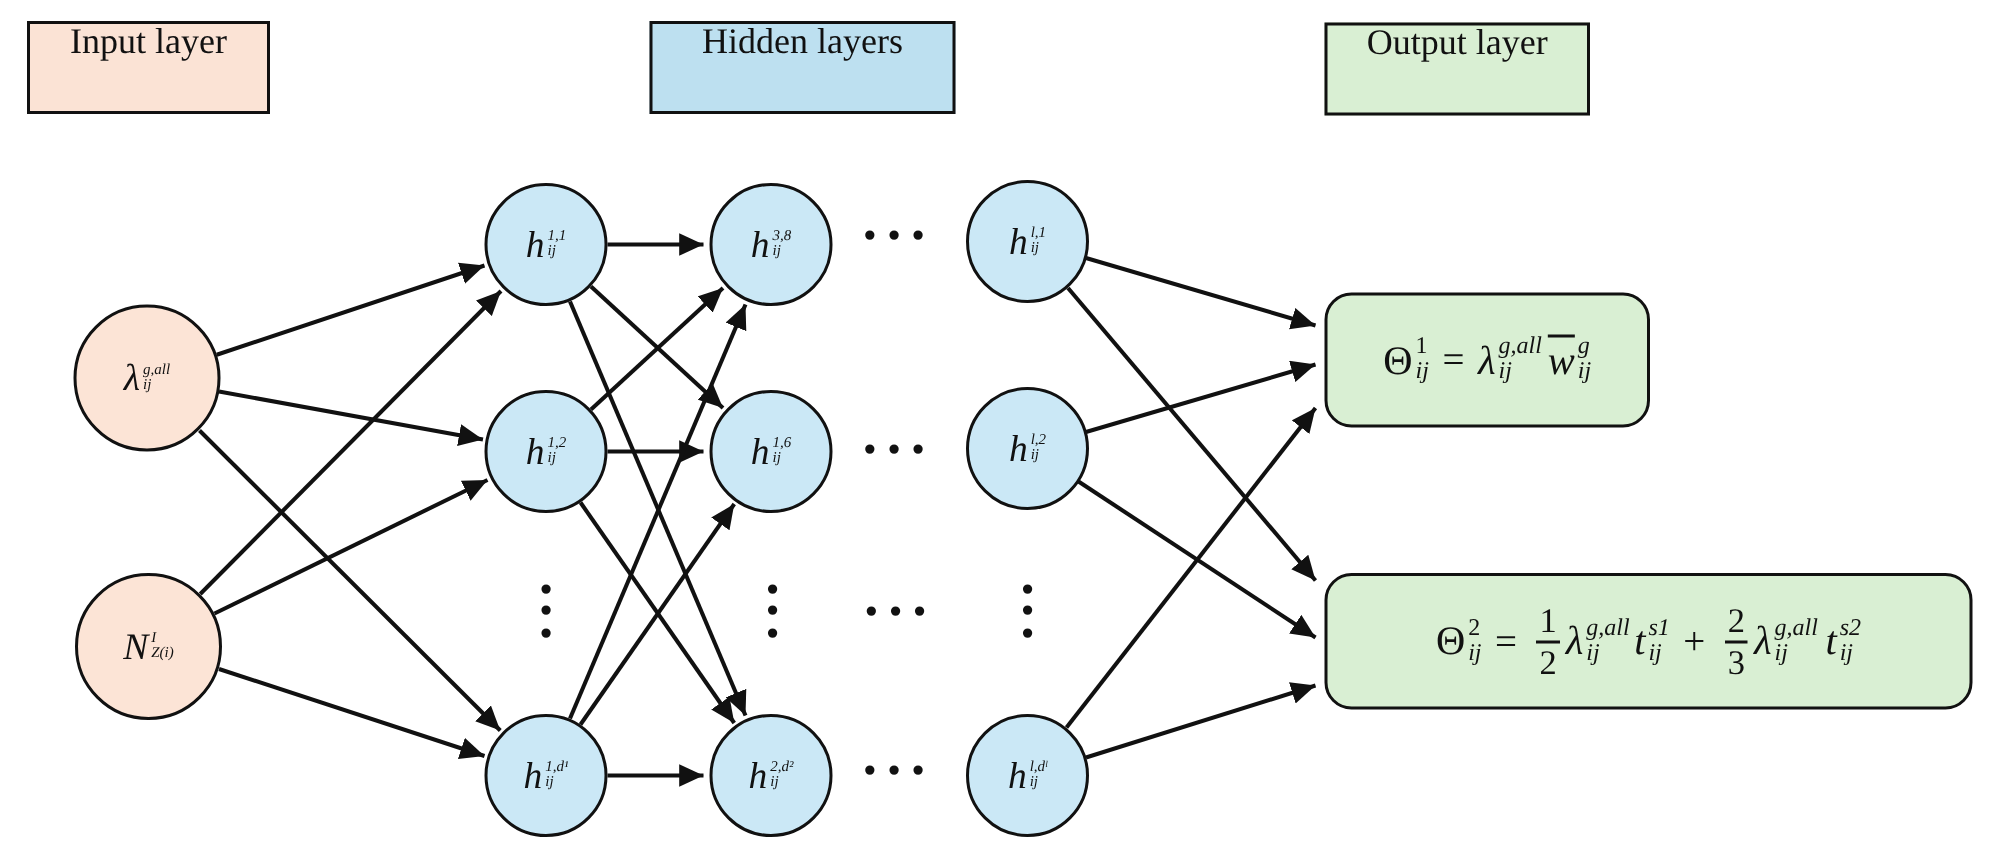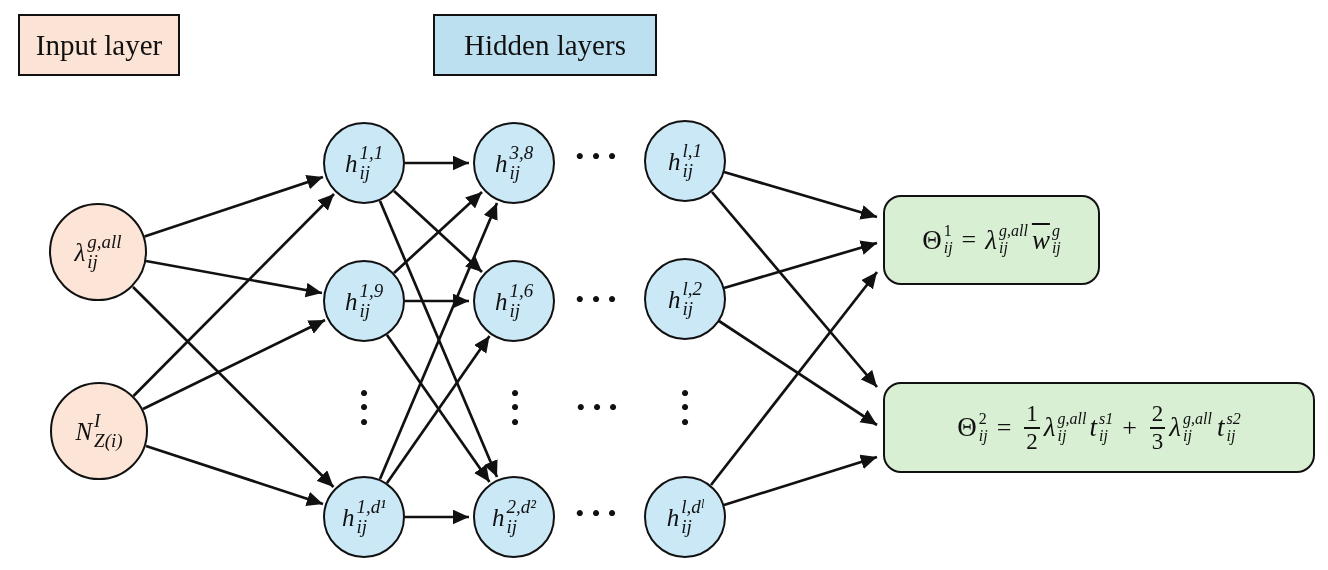--- a/index.html
+++ b/index.html
@@ -4,40 +4,40 @@
 <style>
   html,body{margin:0;padding:0;background:#ffffff;}
   #canvas{
     position:relative;width:1328px;height:570px;background:#ffffff;overflow:hidden;
     font-family:"Liberation Serif","DejaVu Serif",serif;color:#111;
   }
   svg.arrows{position:absolute;left:0;top:0;}
   
   .layer-label{
     position:absolute;box-sizing:border-box;border:2.5px solid #111;
-    display:flex;align-items:center;justify-content:center;
-    font-size:29px;line-height:1;
+    display:flex;align-items:flex-start;justify-content:center;
+    font-size:24px;line-height:1;
   }
   .lbl-input{left:18px;top:14px;width:162px;height:62px;background:#fbe3d5;}
-  .lbl-hidden{left:433px;top:14px;width:224px;height:62px;background:#bde0f0;}
+  .lbl-hidden{left:433px;top:14px;width:204px;height:62px;background:#bde0f0;}
   .lbl-output{left:883px;top:15px;width:177px;height:62px;background:#d9efd3;}
   
   .node{
     position:absolute;box-sizing:border-box;border:2.5px solid #111;border-radius:50%;
     display:flex;align-items:center;justify-content:center;
   }
   .input-node{width:98px;height:98px;background:#fce4d6;}
   .hidden-node{width:82px;height:82px;background:#cbe8f6;}
   
   .m{display:inline-flex;align-items:center;font-style:italic;white-space:nowrap;}
   .mb{font-size:27px;line-height:1;}
   .ss{display:inline-flex;flex-direction:column;align-items:flex-start;
       font-size:16px;line-height:1.05;margin-left:2px;}
   .node .mb{font-size:25px;}
-  .node .ss{font-size:19px;}
+  .node .ss{font-size:10px;}
   .up{font-style:normal;}
   .op{font-style:normal;font-size:26px;margin:0 9px;line-height:1;}
   .frac{display:inline-flex;flex-direction:column;align-items:center;
         font-style:normal;font-size:23px;line-height:1.12;margin:0 4px;}
   .frac .den{border-top:2px solid #111;padding:0 2px;}
   .frac .num{padding:0 2px;}
   .ol{text-decoration:overline;text-decoration-thickness:2px;}
   
   .eq-box{
     position:absolute;box-sizing:border-box;border:2.5px solid #111;border-radius:18px;
@@ -86,20 +86,23 @@
       <line x1="724" y1="505" x2="877" y2="457"></line>
     </g>
   </svg>
 
   <div class="layer-label lbl-input">
     <span>Input layer</span>
   </div>
   <div class="layer-label lbl-hidden">
     <span>Hidden layers</span>
   </div>
+  <div class="layer-label lbl-output">
+    <span>Output layer</span>
+  </div>
 
   <div class="node input-node" style="left:49px;top:203px;">
     <span class="m">
         <span class="mb">λ</span>
         <span class="ss">
           <span>g,all</span>
           <span>ij</span>
         </span>
       </span>
   </div>
@@ -119,21 +122,21 @@
         <span class="ss">
           <span>1,1</span>
           <span>ij</span>
         </span>
       </span>
   </div>
   <div class="node hidden-node" style="left:323px;top:260px;">
     <span class="m">
         <span class="mb">h</span>
         <span class="ss">
-          <span>1,9</span>
+          <span>1,2</span>
           <span>ij</span>
         </span>
       </span>
   </div>
   <div class="node hidden-node" style="left:323px;top:476px;">
     <span class="m">
         <span class="mb">h</span>
         <span class="ss">
           <span>1,d¹</span>
           <span>ij</span>

